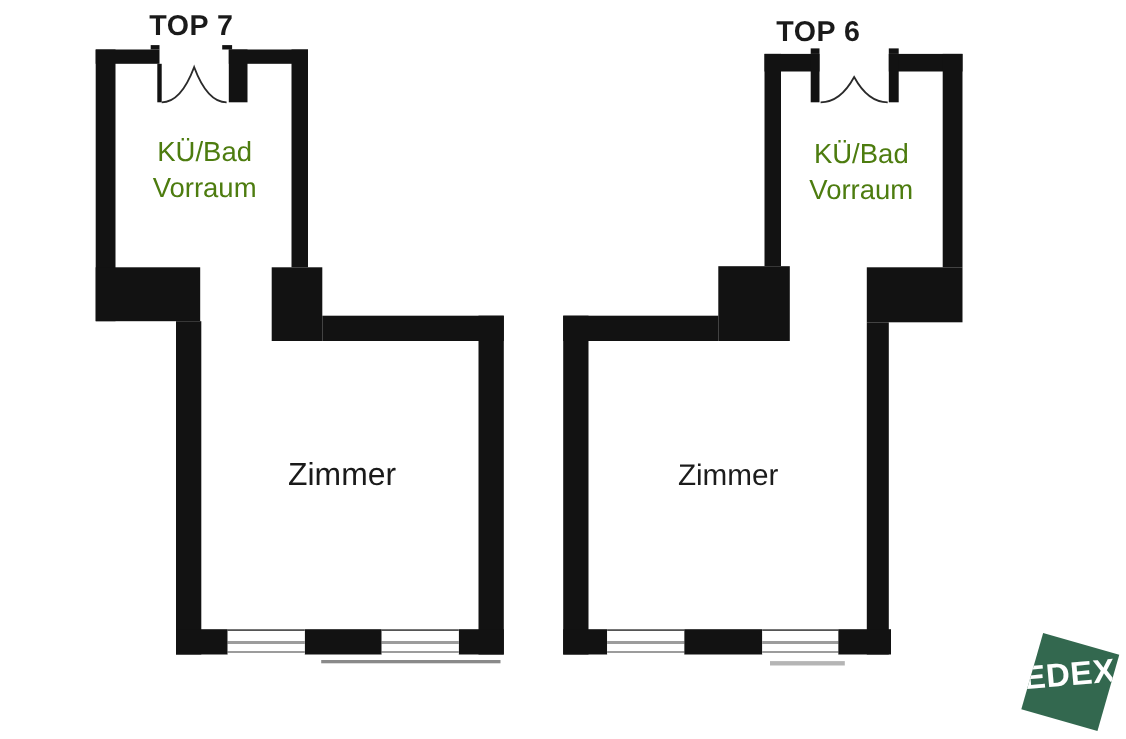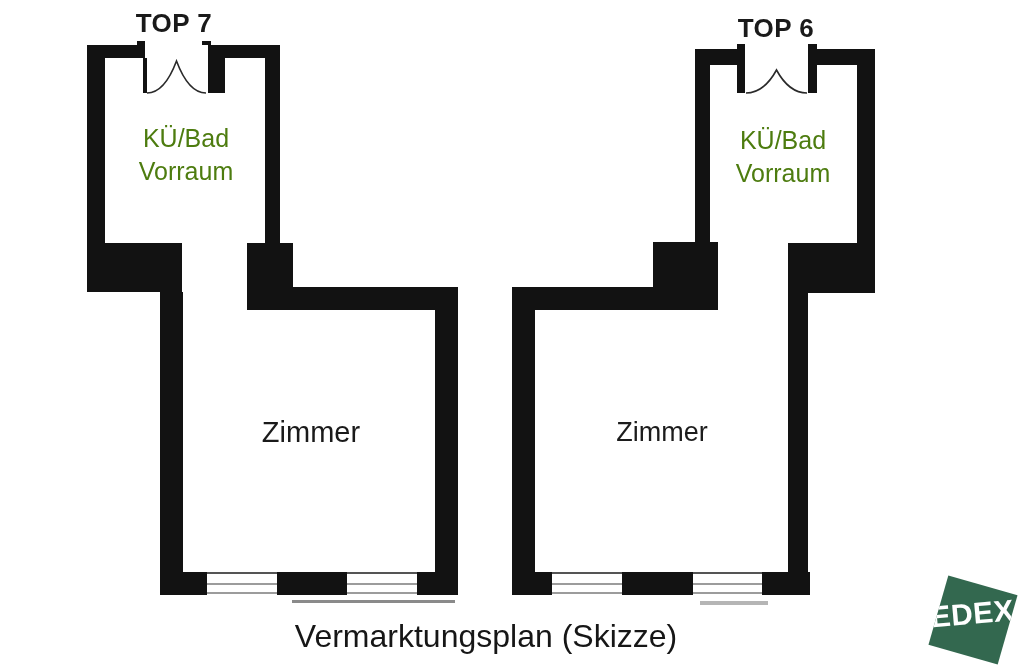--- a/index.html
+++ b/index.html
@@ -64,21 +64,21 @@
 
   <div class="window" style="left:207px;top:572px;width:70px;"></div>
   <div class="window" style="left:347px;top:572px;width:70px;"></div>
 
   <div class="label room-label" style="left:105px;top:122px;width:162px;">
     <div>KÜ/Bad</div>
     <div>Vorraum</div>
   </div>
   <div class="label zimmer-label" style="left:231px;top:416px;width:160px;">Zimmer</div>
 
-  <div class="label unit-title" style="left:706px;top:13px;width:140px;">TOP 6</div>
+  <div class="label unit-title" style="left:674px;top:13px;width:140px;">TOP 6</div>
 
   <div class="wall" style="left:695px;top:49px;width:50px;height:16px;"></div>
   <div class="wall" style="left:808px;top:49px;width:67px;height:16px;"></div>
   <div class="wall" style="left:737px;top:44px;width:8px;height:5px;"></div>
   <div class="wall" style="left:808px;top:44px;width:9px;height:5px;"></div>
   <div class="wall" style="left:737px;top:49px;width:8px;height:44px;"></div>
   <div class="wall" style="left:808px;top:49px;width:9px;height:44px;"></div>
   <div class="wall" style="left:695px;top:49px;width:15px;height:193px;"></div>
   <div class="wall" style="left:857px;top:49px;width:18px;height:194px;"></div>
   <div class="wall" style="left:653px;top:242px;width:65px;height:68px;"></div>
@@ -101,19 +101,18 @@
   <div class="label zimmer-label light" style="left:582px;top:417px;width:160px;">Zimmer</div>
 
   <svg class="arcs" width="1024" height="672" viewBox="0 0 1024 672">
     <path d="M147 93 Q164.5 93 176.5 61 Q188.5 93 206 93"></path>
     <path d="M746 93 Q764 93 776.5 70 Q789 93 807 93"></path>
   </svg>
 
   <div class="smudge" style="left:292px;top:600px;width:163px;height:3px;background:#8a8a8a;"></div>
   <div class="smudge" style="left:700px;top:601px;width:68px;height:4px;background:#b5b5b5;"></div>
 
-  <div class="label caption" style="left:226px;top:618px;width:520px;">Vermarktungsplan (Skizze)</div>
 
   <div id="logo">
     <span class="logo-text">EDEX</span>
   </div>
 
 </div>
 
 </body></html>

